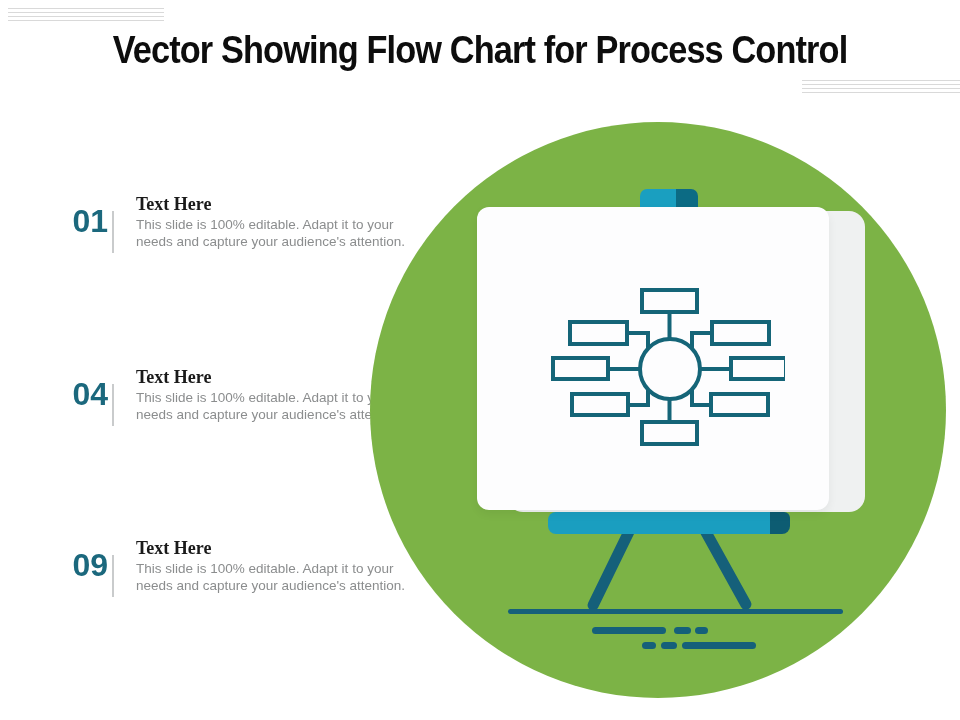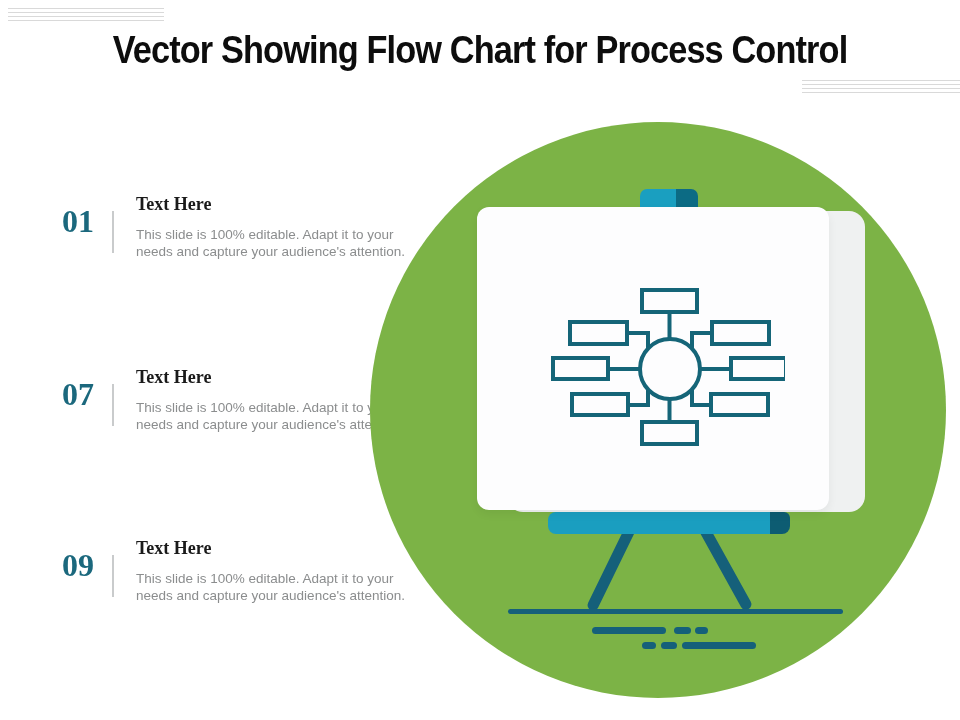--- a/index.html
+++ b/index.html
@@ -19,33 +19,33 @@
   .title{
     position:absolute; top:28px; left:0; width:960px; text-align:center;
     font-size:39px; font-weight:800; color:#0d0d0d; letter-spacing:-1px;
     transform:scaleX(0.88); white-space:nowrap;
   }
 
   
   .item{ position:absolute; left:62px; width:340px; height:72px; }
   .item-number{
     position:absolute; left:0; top:12px; width:46px;
-    font-family:Liberation Serif, serif; font-weight:700; font-size:32px;
-    color:#1b687d; line-height:1;
+    font-family:Liberation Sans, sans-serif; font-weight:700; font-size:32px;
+    color:#1b687d; line-height:1;text-align:right;
   }
   .item-divider{
     position:absolute; left:50px; top:18px; width:2px; height:42px; background:#c9cbcc;
   }
   .item-text{ position:absolute; left:74px; top:0; width:276px; }
   .item-heading{
     font-family:"Liberation Serif", serif; font-weight:700; font-size:18px;
     color:#1a1a1a; line-height:22px;
   }
   .item-body{
-    margin-top:12px; font-size:13.5px; line-height:16.5px; color:#8b8d8e;
+    margin-top:2px; font-size:13.5px; line-height:16.5px; color:#8b8d8e;
   }
 
   
   .green-circle{
     position:absolute; left:370px; top:122px; width:576px; height:576px;
     border-radius:50%; background:#7cb346; z-index:1;
   }
   .clamp{
     position:absolute; left:640px; top:189px; width:58px; height:24px;
     border-radius:7px 7px 0 0;
@@ -103,21 +103,21 @@
   <div class="item" style="top:193px">
     <div class="item-number">01</div>
     <div class="item-divider"></div>
     <div class="item-text">
       <div class="item-heading">Text Here</div>
       <div class="item-body">This slide is 100% editable. Adapt it to your needs and capture your audience's attention.</div>
     </div>
   </div>
 
   <div class="item" style="top:366px">
-    <div class="item-number">07</div>
+    <div class="item-number">04</div>
     <div class="item-divider"></div>
     <div class="item-text">
       <div class="item-heading">Text Here</div>
       <div class="item-body">This slide is 100% editable. Adapt it to your needs and capture your audience's attention.</div>
     </div>
   </div>
 
   <div class="item" style="top:537px">
     <div class="item-number">09</div>
     <div class="item-divider"></div>

